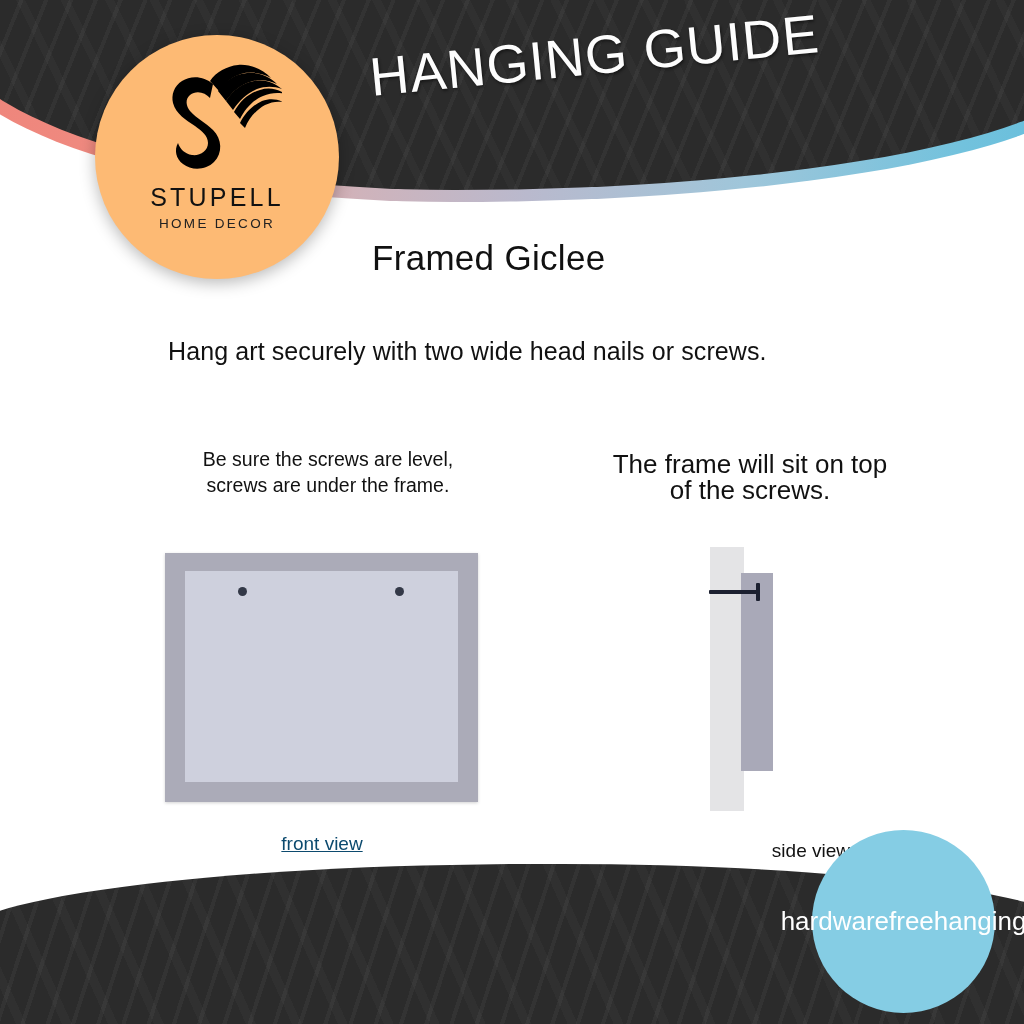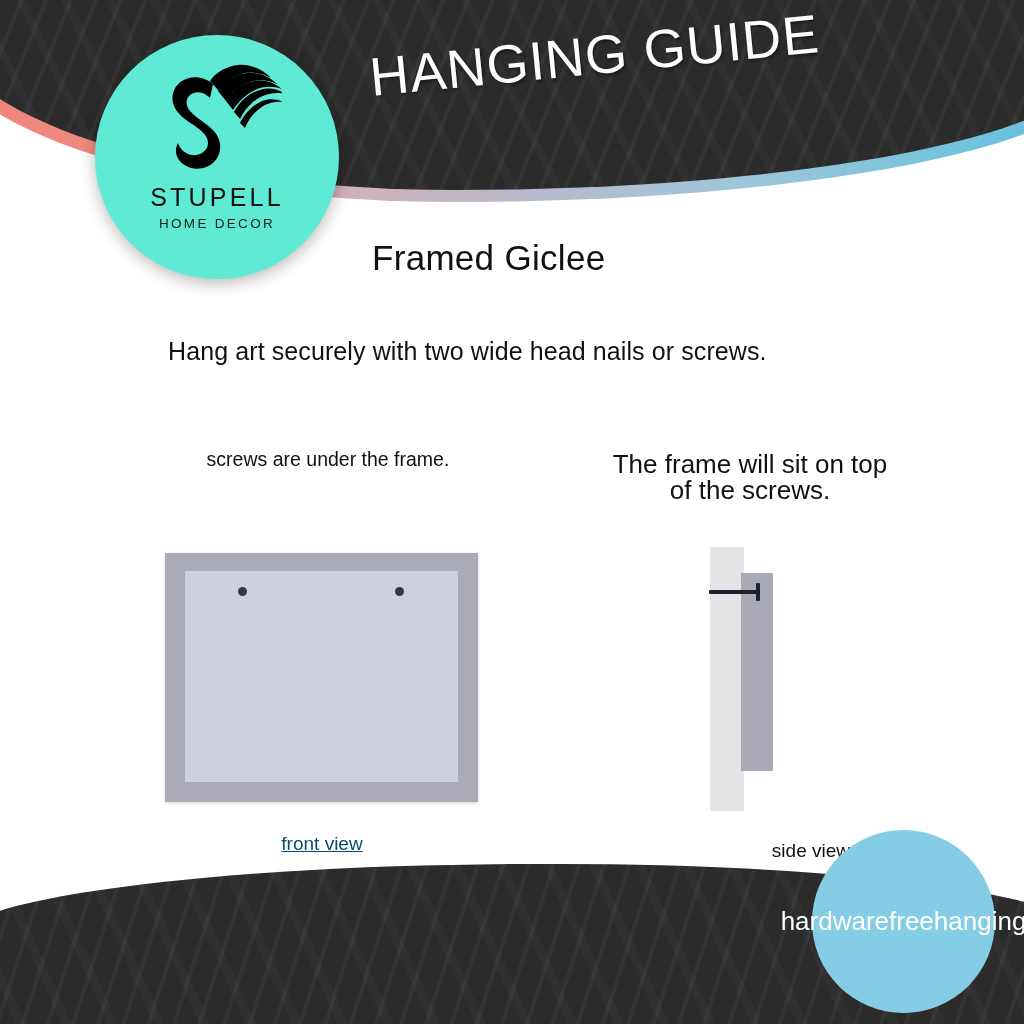--- a/index.html
+++ b/index.html
@@ -36,21 +36,21 @@
          rgba(255,255,255,0) 9px, rgba(255,255,255,0) 42px);}
 
   
   .title{position:absolute;left:370px;top:46px;z-index:5;
          transform:rotate(-5.6deg);transform-origin:left center;
          color:#fdfdfd;font-size:54px;letter-spacing:1px;font-weight:400;
          text-shadow:1px 2px 3px rgba(0,0,0,.45);white-space:nowrap;}
 
   
   .logo-badge{position:absolute;left:95px;top:35px;width:244px;height:244px;
-              border-radius:50%;background:#5eead4;z-index:6;
+              border-radius:50%;background:#fdba74;z-index:6;
               box-shadow:0 4px 16px rgba(0,0,0,.28);
               display:flex;flex-direction:column;align-items:center;}
   .logo-mark{width:130px;height:122px;margin-top:22px;}
   .logo-name{font-size:25px;letter-spacing:3.2px;color:#111;margin-top:4px;font-weight:400;}
   .logo-sub{font-size:13.5px;letter-spacing:2.3px;color:#222;margin-top:4px;font-weight:400;}
 
   
   .product{position:absolute;left:372px;top:238px;font-size:35px;color:#111;z-index:5;
            letter-spacing:.3px;}
   .lede{position:absolute;left:168px;top:337px;font-size:25px;color:#111;z-index:5;
@@ -112,20 +112,21 @@
       <path fill="#000" d="M88 66c5-10 13-18 22-22 8-3 15-2 21 1-6-1-12 0-18 3-9 5-16 13-20 23l-5-5z"></path>
     </svg>
     <div class="logo-name">STUPELL</div>
     <div class="logo-sub">HOME DECOR</div>
   </div>
 
   <div class="product">Framed Giclee</div>
   <div class="lede">Hang art securely with two wide head nails or screws.</div>
 
   <div class="cap-left">
+    <div>Be sure the screws are level,</div>
     <div>screws are under the frame.</div>
   </div>
 
   <div class="frontview">
     <div class="mat">
       <div class="screwdot" style="left:53px;top:16px;"></div>
       <div class="screwdot" style="left:210px;top:16px;"></div>
     </div>
   </div>
   <div class="frontlabel">front view</div>

